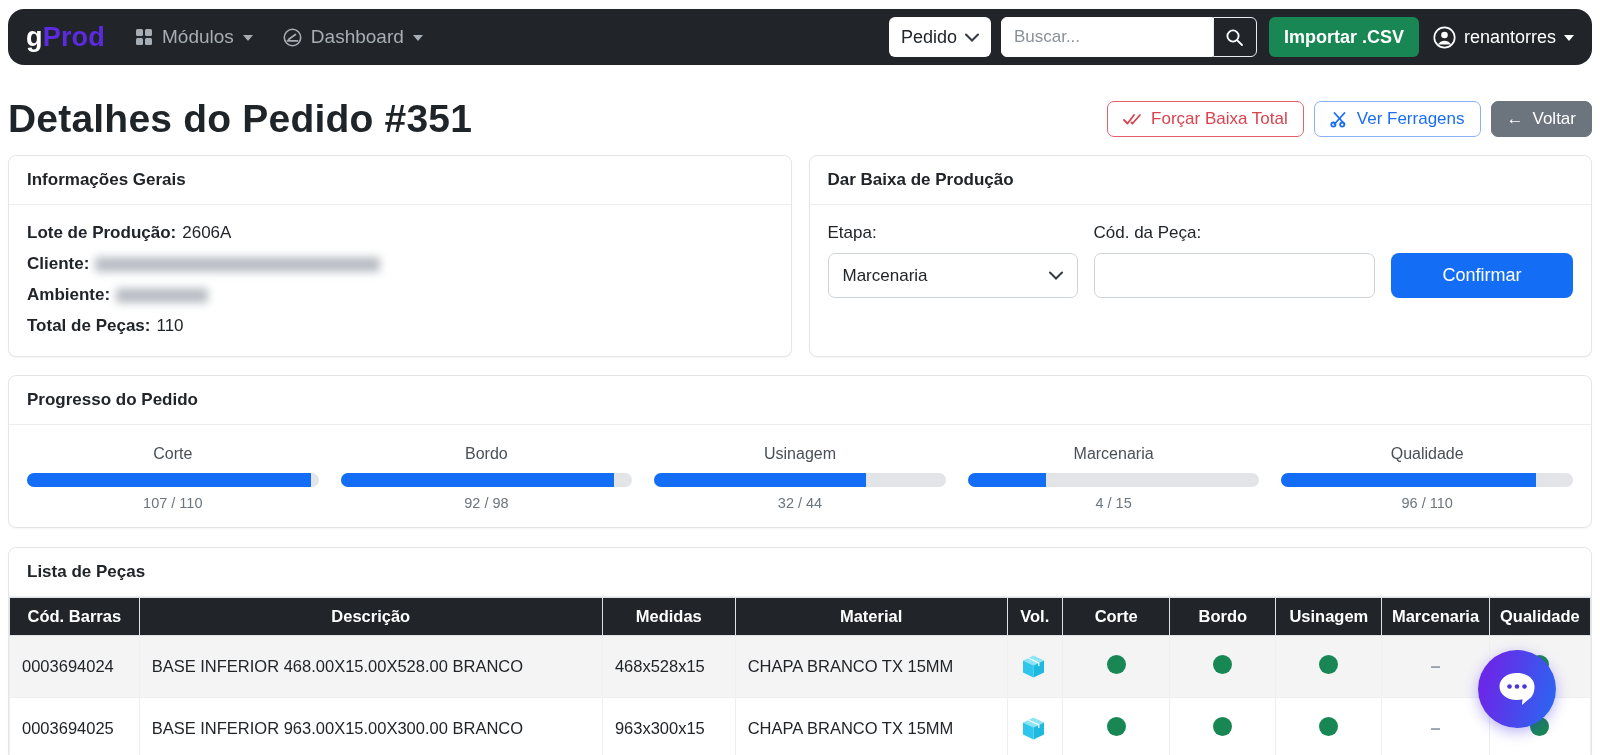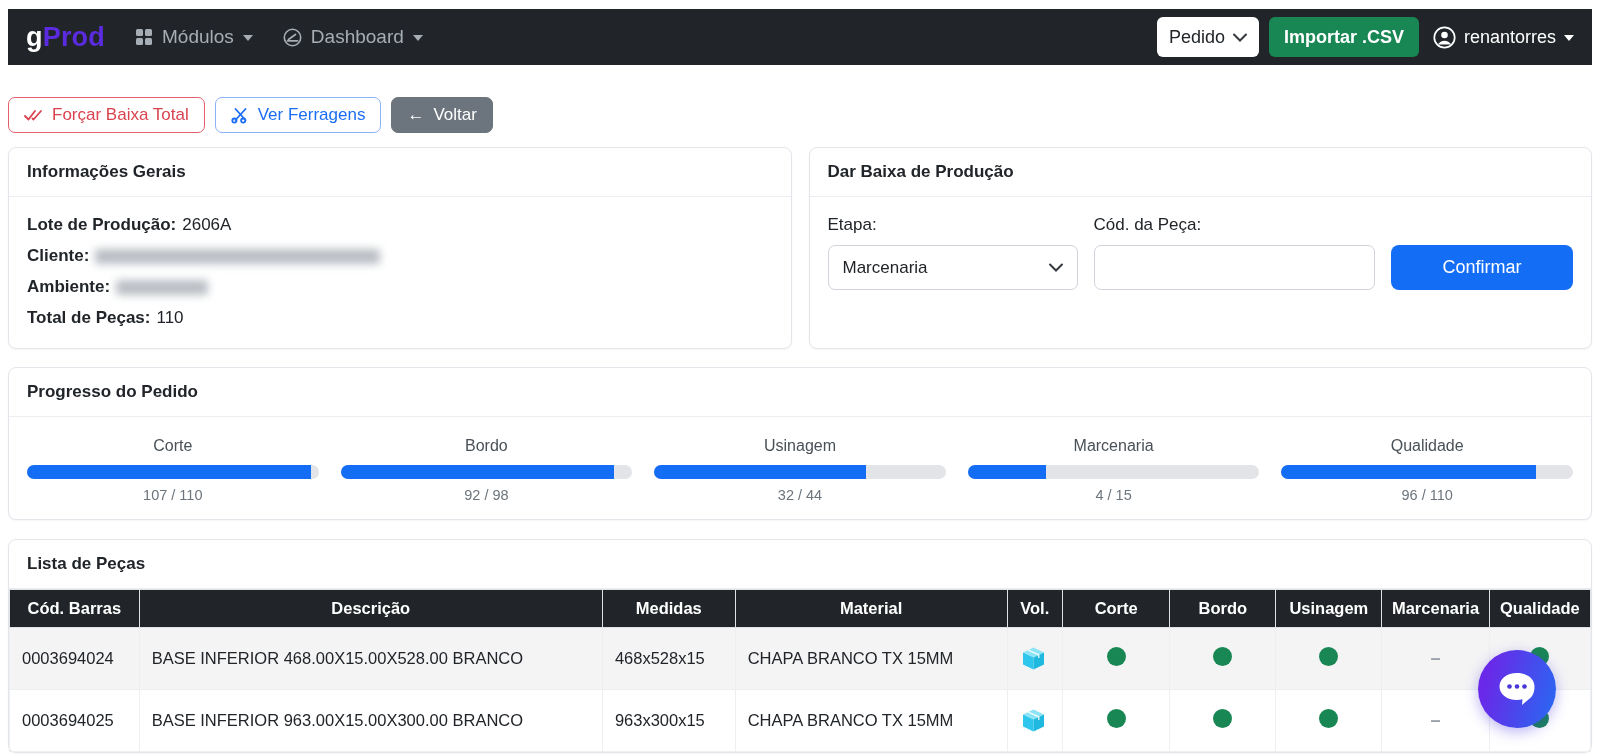--- a/index.html
+++ b/index.html
@@ -1,20 +1,20 @@
 <!DOCTYPE html>
 <html><head>
 <meta charset="utf-8">
 <style>
   * { margin:0; padding:0; box-sizing:border-box; }
   html,body { width:1600px; height:755px; overflow:hidden; background:#fff;
     font-family:"Liberation Sans", sans-serif; color:#212529; }
 
   
-  .navbar { margin:9px 8px 0 8px; height:56px; background:#212529; border-radius:0;
+  .navbar { margin:9px 8px 0 8px; height:56px; background:#212529; border-radius:16px;
     display:flex; align-items:center; padding:0 18px; }
   .brand { font-size:27px; font-weight:bold; margin-right:30px; letter-spacing:.2px; }
   .brand .g { color:#fff; }
   .brand .rest { color:#5b2be0; }
   .nav-item { display:flex; align-items:center; gap:9px; color:#a7adb4; font-size:19px;
     margin-right:30px; cursor:pointer; }
   .caret { width:0; height:0; border-left:5px solid transparent; border-right:5px solid transparent;
     border-top:6px solid #a7adb4; display:inline-block; margin-top:2px;}
   .caret.white { border-top-color:#fff; }
   .nav-spacer { flex:1; }
@@ -128,39 +128,51 @@
 
   <div class="scope-select">
     <span>Pedido</span>
     <span>
       <svg width="14" height="9" viewBox="0 0 14 9">
           <path d="M1 1.5 L7 7.5 L13 1.5" fill="none" stroke="#343a40" stroke-width="2" stroke-linecap="round"></path>
         </svg>
     </span>
   </div>
 
+  <div class="search-group">
+    <input class="search-input" placeholder="Buscar..." style="">
+    <button class="search-btn">
+      <span>
+        <svg width="19" height="19" viewBox="0 0 19 19">
+            <circle cx="8" cy="8" r="5.6" fill="none" stroke="#fff" stroke-width="1.8"></circle>
+            <path d="M12.3 12.3 L17 17" stroke="#fff" stroke-width="1.8" stroke-linecap="round"></path>
+          </svg>
+      </span>
+    </button>
+  </div>
 
   <button class="import-btn">Importar .CSV</button>
 
   <div class="user-menu">
     <span>
       <svg width="23" height="23" viewBox="0 0 23 23">
           <circle cx="11.5" cy="11.5" r="10.2" fill="none" stroke="#fff" stroke-width="1.7"></circle>
           <circle cx="11.5" cy="9" r="3.3" fill="#fff"></circle>
           <path d="M4.8 18.5 a8 8 0 0 1 13.4 0" fill="#fff"></path>
         </svg>
     </span>
     <span>renantorres</span>
     <span class="caret white"></span>
   </div>
 </nav>
 
 <div class="main">
 
   <div class="page-head">
+    <h1 class="page-title">Detalhes do Pedido #351</h1>
     <div class="actions">
       <button class="btn btn-outline-danger">
         <span>
           <svg width="19" height="13" viewBox="0 0 19 13">
               <path d="M1 7 L4.5 10.5 L11 2" fill="none" stroke="#d9434f" stroke-width="1.8" stroke-linecap="round" stroke-linejoin="round"></path>
               <path d="M8.5 9.5 L9.5 10.5 L17 2" fill="none" stroke="#d9434f" stroke-width="1.8" stroke-linecap="round" stroke-linejoin="round"></path>
             </svg>
         </span>
         <span>Forçar Baixa Total</span>
       </button>

